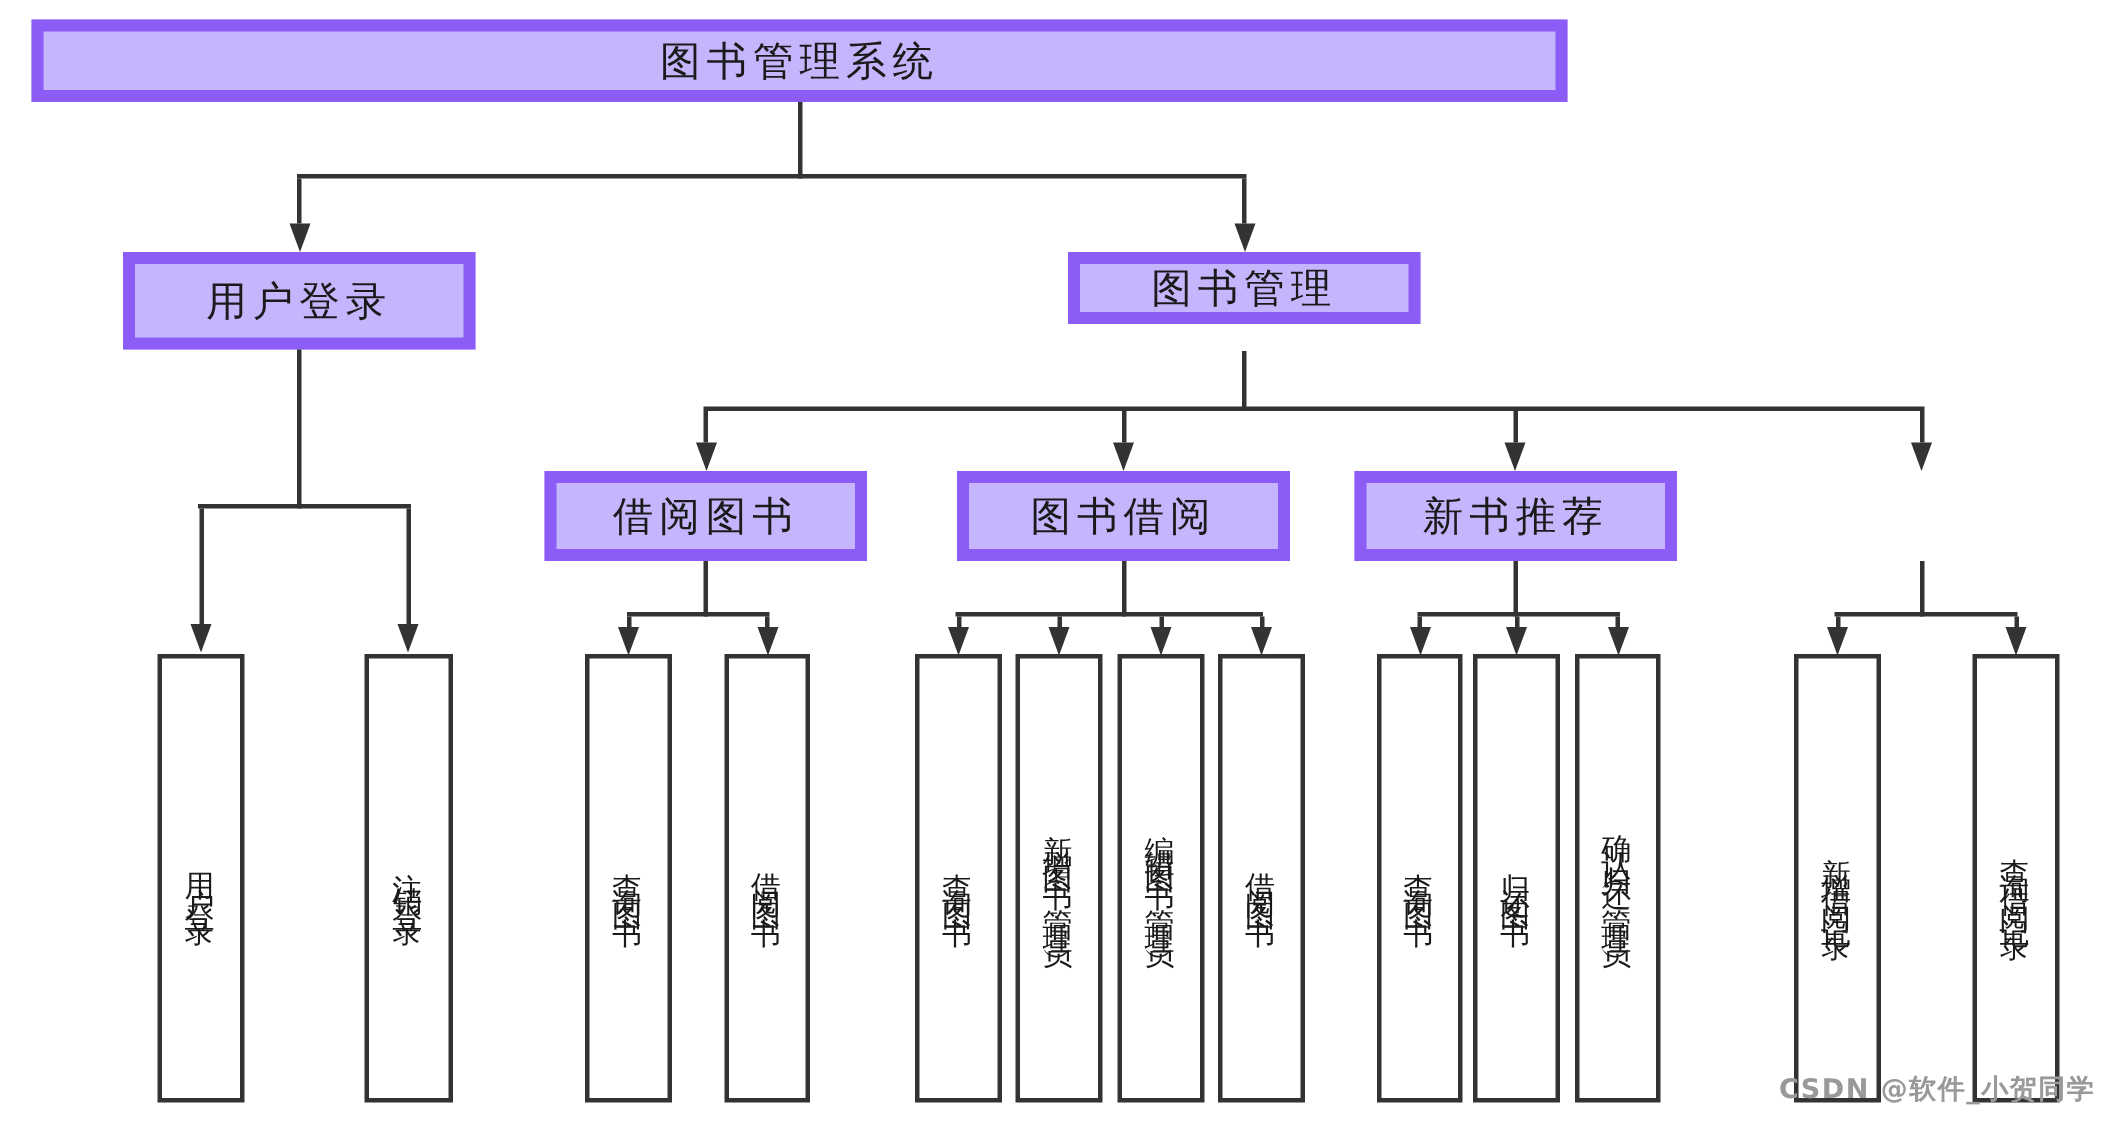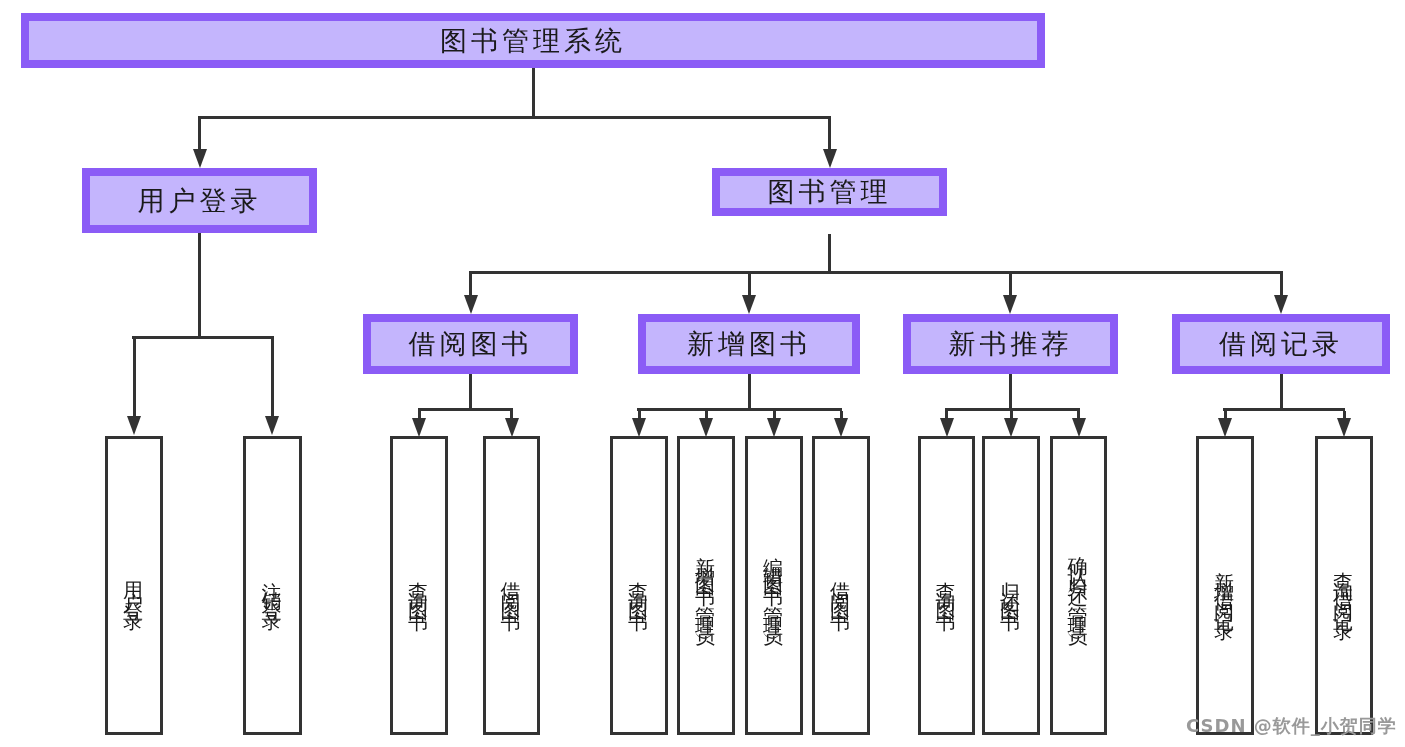--- a/index.html
+++ b/index.html
@@ -58,23 +58,22 @@
   <div class="line" style="left:469px;top:274px;width:3px;height:21px;"></div>
   <div class="ahead" style="left:464px;top:295px;"></div>
   <div class="line" style="left:748px;top:274px;width:3px;height:21px;"></div>
   <div class="ahead" style="left:742px;top:295px;"></div>
   <div class="line" style="left:1009px;top:274px;width:3px;height:21px;"></div>
   <div class="ahead" style="left:1003px;top:295px;"></div>
   <div class="line" style="left:1280px;top:274px;width:3px;height:21px;"></div>
   <div class="ahead" style="left:1274px;top:295px;"></div>
 
   <div class="box" style="left:363px;top:314px;width:215px;height:60px;">借阅图书</div>
-  <div class="box" style="left:638px;top:314px;width:222px;height:60px;">新增图书</div>
+  <div class="box" style="left:638px;top:314px;width:222px;height:60px;">图书借阅</div>
   <div class="box" style="left:903px;top:314px;width:215px;height:60px;">新书推荐</div>
-  <div class="box" style="left:1172px;top:314px;width:218px;height:60px;">借阅记录</div>
 
   <div class="line" style="left:469px;top:374px;width:3px;height:37px;"></div>
   <div class="line" style="left:418px;top:408px;width:95px;height:3px;"></div>
   <div class="line" style="left:418px;top:411px;width:3px;height:7px;"></div>
   <div class="ahead" style="left:412px;top:418px;"></div>
   <div class="line" style="left:510px;top:411px;width:3px;height:7px;"></div>
   <div class="ahead" style="left:505px;top:418px;"></div>
 
   <div class="line" style="left:748px;top:374px;width:3px;height:37px;"></div>
   <div class="line" style="left:637px;top:408px;width:205px;height:3px;"></div>

